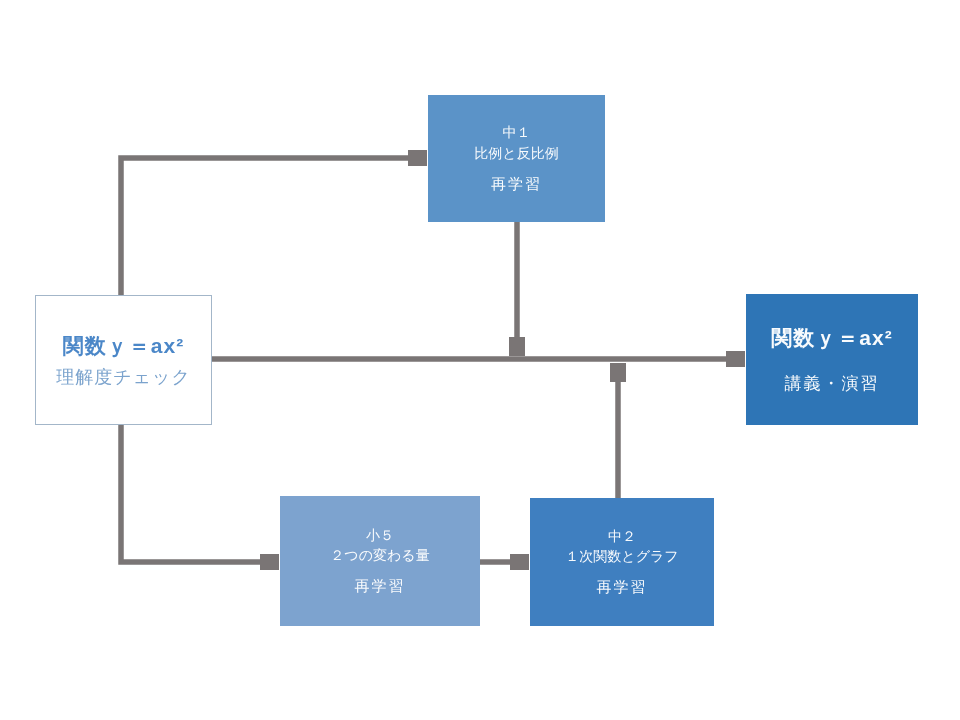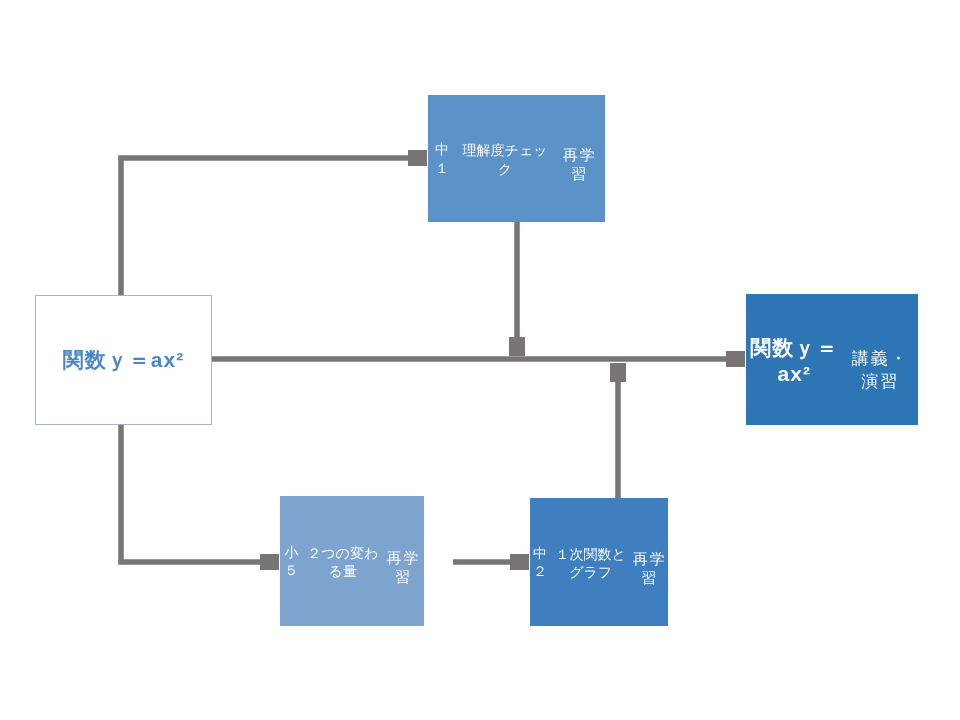--- a/index.html
+++ b/index.html
@@ -33,21 +33,21 @@
     height: 720px;
   }
   .connector-layer path {
     fill: none;
     stroke: #7a7575;
     stroke-width: 5.5;
   }
   .node {
     position: absolute;
     display: flex;
-    flex-direction: row;
+    flex-direction: column;
     align-items: center;
     justify-content: center;
     text-align: center;
     box-sizing: border-box;
   }
   .node .grade {
     font-size: 14px;
     line-height: 1.3;
     color: rgba(255,255,255,0.96);
   }
@@ -57,22 +57,22 @@
     margin-top: 2px;
     color: rgba(255,255,255,0.96);
   }
   .node .action {
     font-size: 15px;
     margin-top: 13px;
     letter-spacing: 2px;
     color: rgba(255,255,255,0.96);
   }
   .node-chu1    { left: 428px; top: 95px;  width: 177px; height: 127px; background: #5b93c8; }
-  .node-sho5    { left: 280px; top: 496px; width: 144px; height: 130px; background: #7da3cf; }
-  .node-chu2    { left: 530px; top: 498px; width: 138px; height: 128px; background: #3f7fc0; }
+  .node-sho5    { left: 280px; top: 496px; width: 200px; height: 130px; background: #7da3cf; }
+  .node-chu2    { left: 530px; top: 498px; width: 184px; height: 128px; background: #3f7fc0; }
   .node-lecture { left: 746px; top: 294px; width: 172px; height: 131px; background: #2e75b6; }
   .node-check {
     left: 35px; top: 295px; width: 177px; height: 130px;
     background: #ffffff;
     border: 1px solid #a3b6c9;
   }
   .check-title {
     font-size: 21px;
     font-weight: bold;
     letter-spacing: 1px;
@@ -112,25 +112,26 @@
     <path d="M121 295 V158 H427" marker-end="url(#arrowhead)"></path>
     <path d="M212 359 H745" marker-end="url(#arrowhead)"></path>
     <path d="M517 222 V356" marker-end="url(#arrowhead)"></path>
     <path d="M618 498 V363" marker-end="url(#arrowhead)"></path>
     <path d="M121 425 V562 H279" marker-end="url(#arrowhead)"></path>
     <path d="M453 562 H529" marker-end="url(#arrowhead)"></path>
   </svg>
 
   <div class="node node-check">
     <div class="check-title">関数ｙ＝ax²</div>
+    <div class="check-sub">理解度チェック</div>
   </div>
 
   <div class="node node-chu1">
     <div class="grade">中１</div>
-    <div class="topic">理解度チェック</div>
+    <div class="topic">比例と反比例</div>
     <div class="action">再学習</div>
   </div>
 
   <div class="node node-sho5">
     <div class="grade">小５</div>
     <div class="topic">２つの変わる量</div>
     <div class="action">再学習</div>
   </div>
 
   <div class="node node-chu2">

